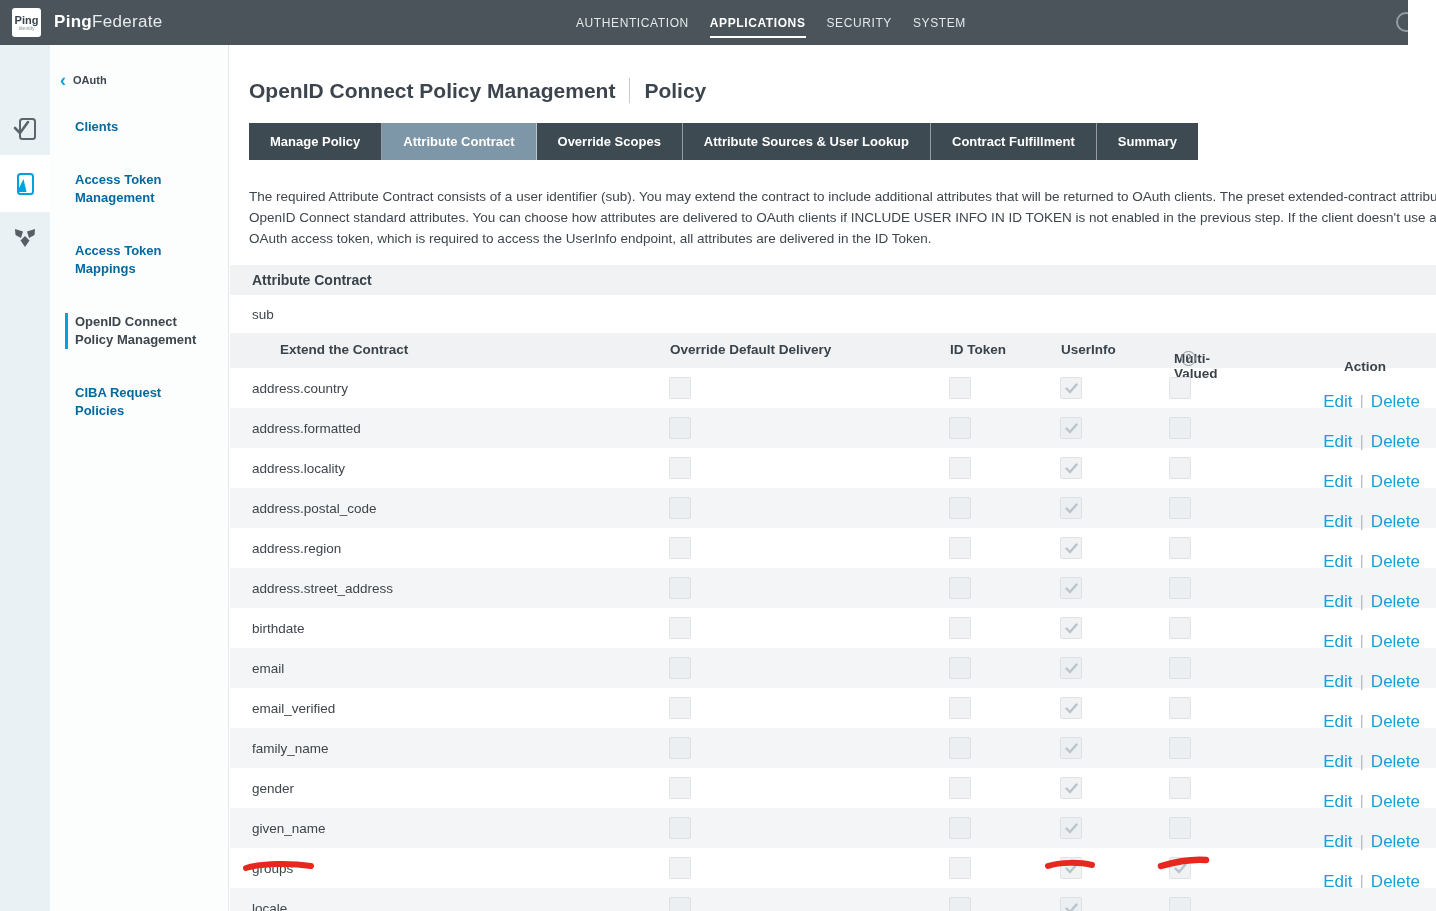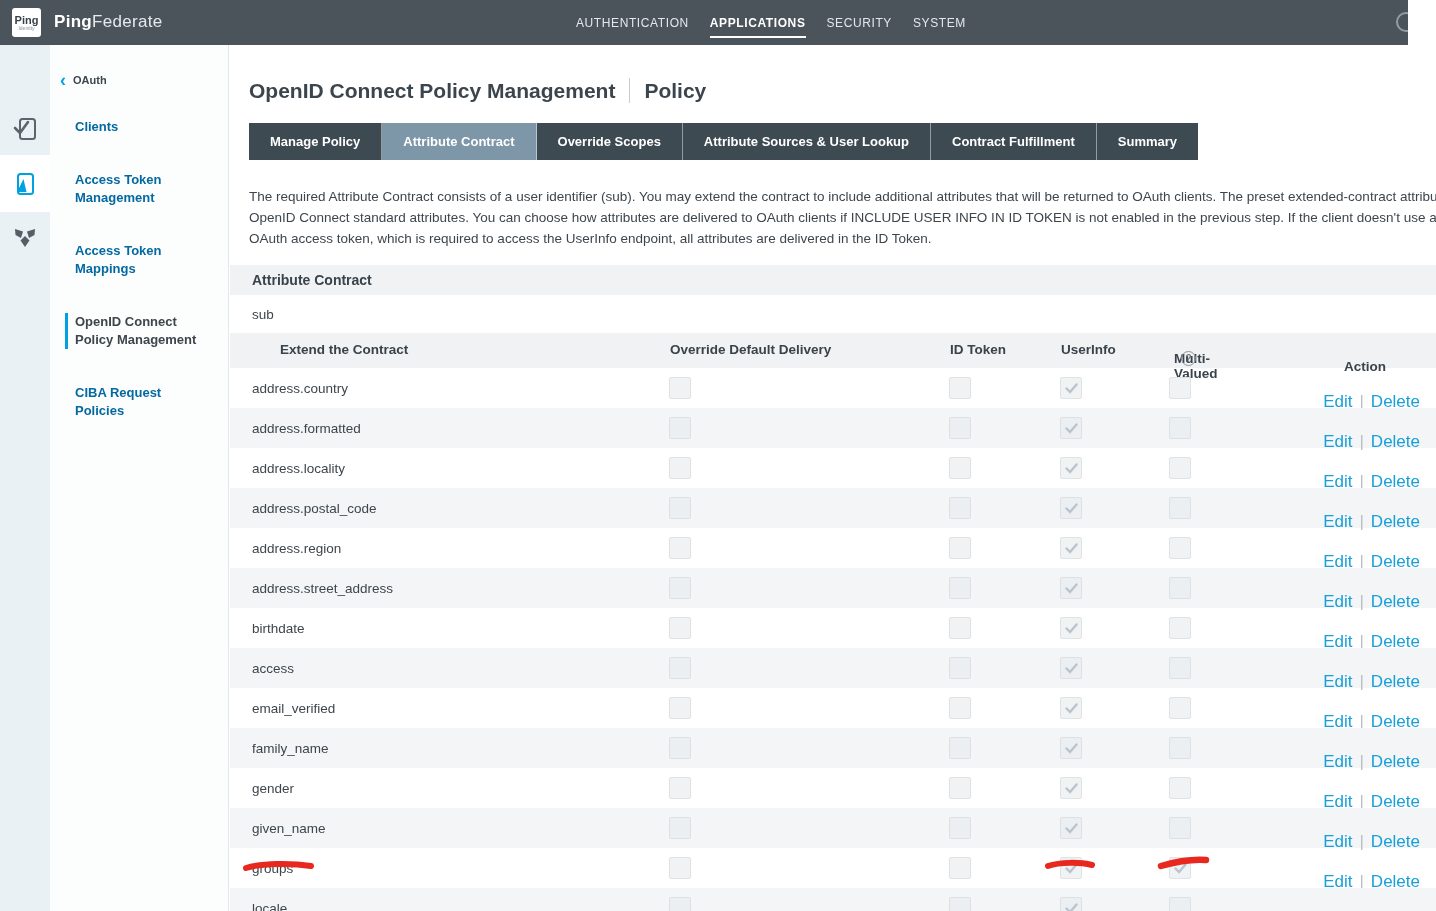--- a/index.html
+++ b/index.html
@@ -246,21 +246,21 @@
         <span class="cb col-idtoken"></span>
         <span class="cb col-userinfo checked">
           <svg width="13" height="11" viewBox="0 0 13 11">
             <path d="M1.5 5.5 L5 9 L11.5 1.5" stroke="#b9c4ce" stroke-width="2.4" fill="none" stroke-linecap="round"></path>
           </svg>
         </span>
         <span class="cb col-multi"></span>
         <span class="actions"><a class="link">Edit</a><span class="sep">|</span><a class="link">Delete</a></span>
       </div>
       <div class="trow">
-        <span class="cell-name">access</span>
+        <span class="cell-name">email</span>
         <span class="cb col-override"></span>
         <span class="cb col-idtoken"></span>
         <span class="cb col-userinfo checked">
           <svg width="13" height="11" viewBox="0 0 13 11">
             <path d="M1.5 5.5 L5 9 L11.5 1.5" stroke="#b9c4ce" stroke-width="2.4" fill="none" stroke-linecap="round"></path>
           </svg>
         </span>
         <span class="cb col-multi"></span>
         <span class="actions"><a class="link">Edit</a><span class="sep">|</span><a class="link">Delete</a></span>
       </div>

